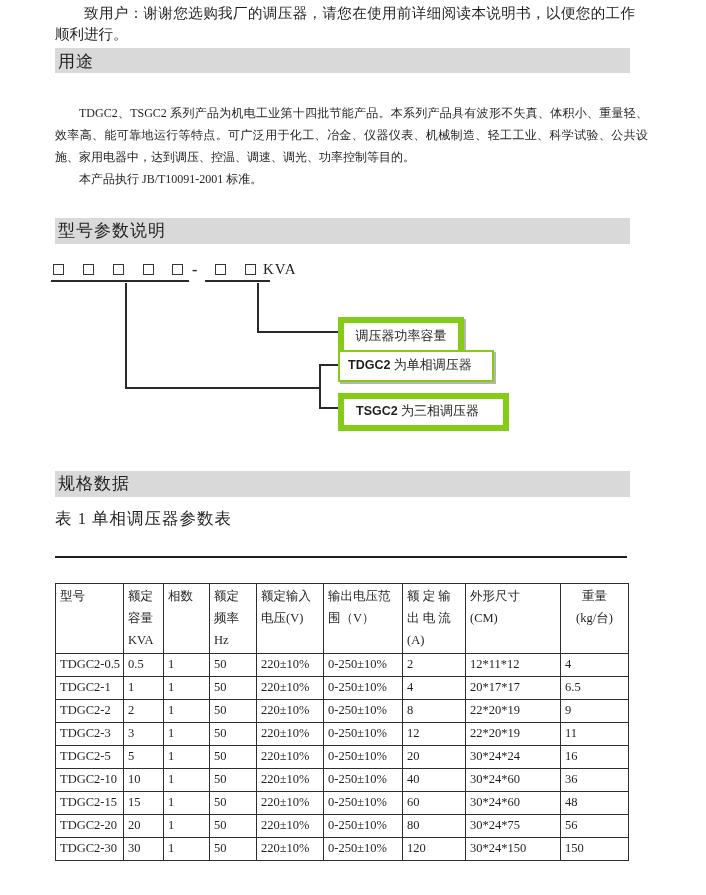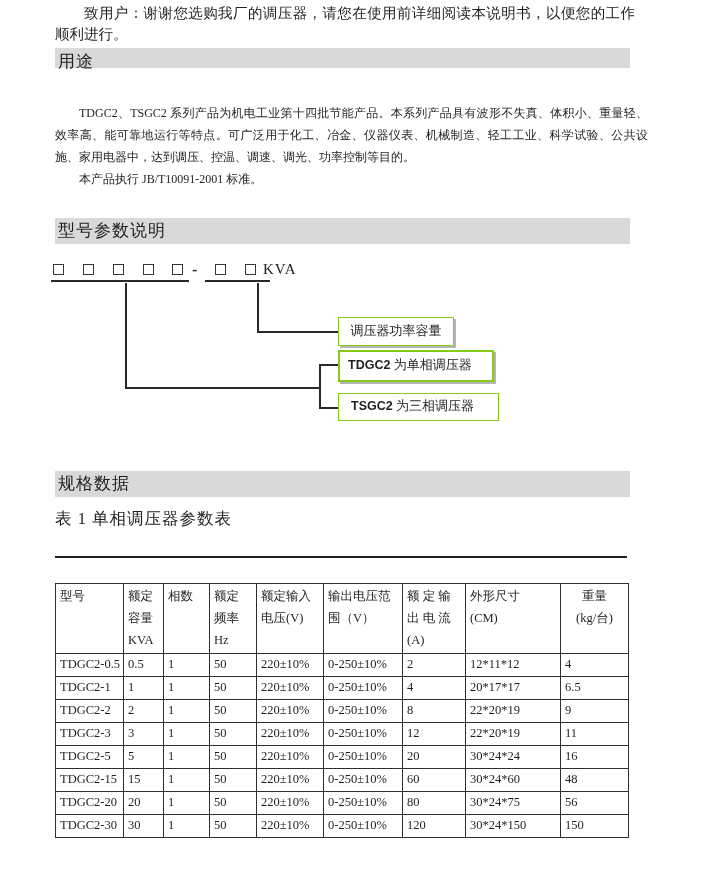--- a/index.html
+++ b/index.html
@@ -12,42 +12,42 @@
     overflow:hidden;
     border-radius:9px;
   }
   .abs{position:absolute;}
   .intro{
     left:55px;top:3px;width:580px;
     font-size:14.5px;line-height:21px;
     text-indent:2em;text-align:justify;margin:0;
   }
   .section-bar{
-    left:55px;width:572px;height:20px;
+    left:55px;width:572px;height:25px;
     background:#d9d9d9;
     font-size:17px;line-height:27px;
     padding-left:3px;
     letter-spacing:1px;
   }
   .body-text{
     left:55px;top:102px;width:593px;
     font-size:12px;line-height:22px;text-align:justify;
   }
   .body-text p{margin:0;text-indent:2em;}
   
   .sq{
     width:9px;height:9px;
     border:1.5px solid #3c3430;
     background:#fff;
   }
   .dline{background:#2a2a2a;}
   .dash-glyph{font-size:16px;line-height:14px;font-weight:bold;color:#2a2a2a;}
   .kva{font-size:15px;letter-spacing:1px;}
   .callout{
-    border:1px solid #84cc16;
+    border:6px solid #84cc16;
     background:#fff;
     box-shadow:2px 2px 0 #b5b5b5;
     font-size:13px;
     white-space:nowrap;
   }
   .callout.center{text-align:center;}
   .callout .code{
     font-family:"Liberation Sans","DejaVu Sans",sans-serif;
     font-weight:bold;font-size:12.5px;
   }
@@ -223,20 +223,31 @@
           <td>5</td>
           <td>1</td>
           <td>50</td>
           <td>220±10%</td>
           <td>0-250±10%</td>
           <td>20</td>
           <td>30*24*24</td>
           <td>16</td>
         </tr>
         <tr>
+          <td>TDGC2-10</td>
+          <td>10</td>
+          <td>1</td>
+          <td>50</td>
+          <td>220±10%</td>
+          <td>0-250±10%</td>
+          <td>40</td>
+          <td>30*24*60</td>
+          <td>36</td>
+        </tr>
+        <tr>
           <td>TDGC2-15</td>
           <td>15</td>
           <td>1</td>
           <td>50</td>
           <td>220±10%</td>
           <td>0-250±10%</td>
           <td>60</td>
           <td>30*24*60</td>
           <td>48</td>
         </tr>

